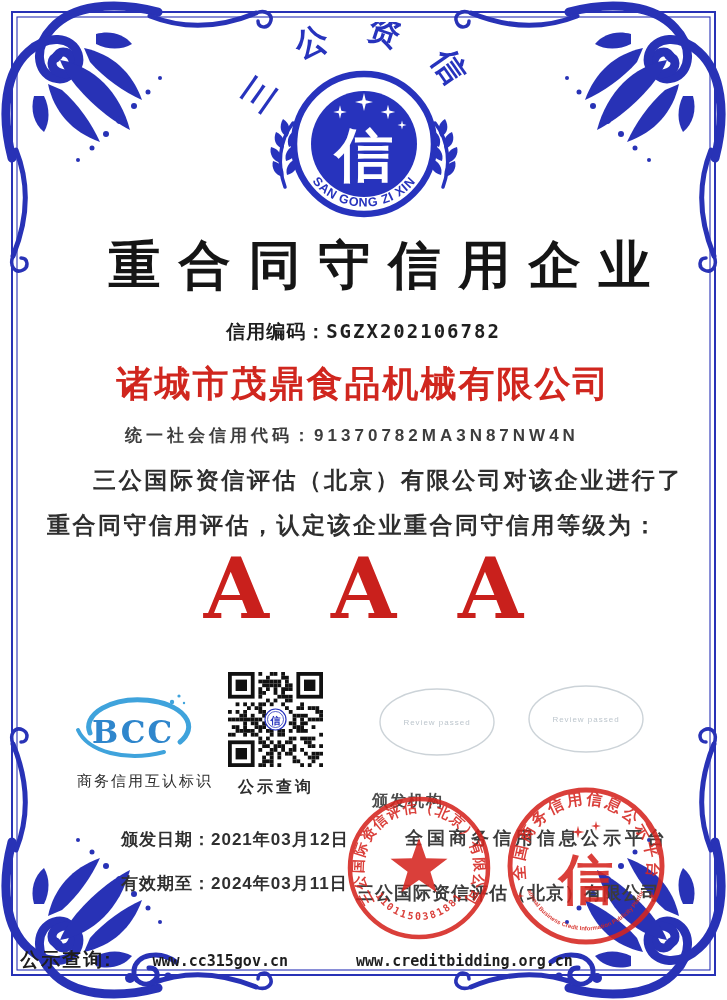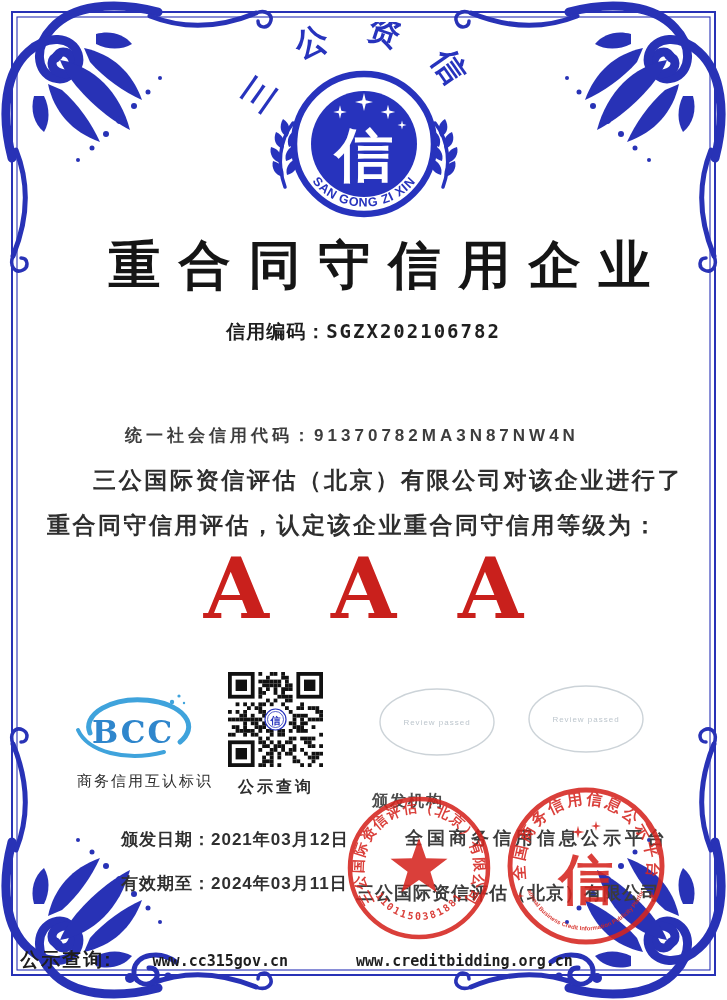--- a/index.html
+++ b/index.html
@@ -146,20 +146,21 @@
     <use href="#wheatEar" transform="translate(56,125)"></use>
     <use href="#wheatEar" transform="translate(214,125) scale(-1,1)"></use>
   </svg>
 
   <div class="abs title">重合同守信用企业</div>
 
   <div class="abs credit-line">
     <span>信用编码：</span><span class="code">SGZX202106782</span>
   </div>
 
+  <div class="abs company">诸城市茂鼎食品机械有限公司</div>
 
   <div class="abs uscc">
     <span>统一社会信用代码：</span><span>91370782MA3N87NW4N</span>
   </div>
 
   <div class="abs statement">三公国际资信评估（北京）有限公司对该企业进行了重合同守信用评估，认定该企业重合同守信用等级为：</div>
 
   <div class="abs rating">
     <span>A</span>
     <span>A</span>

